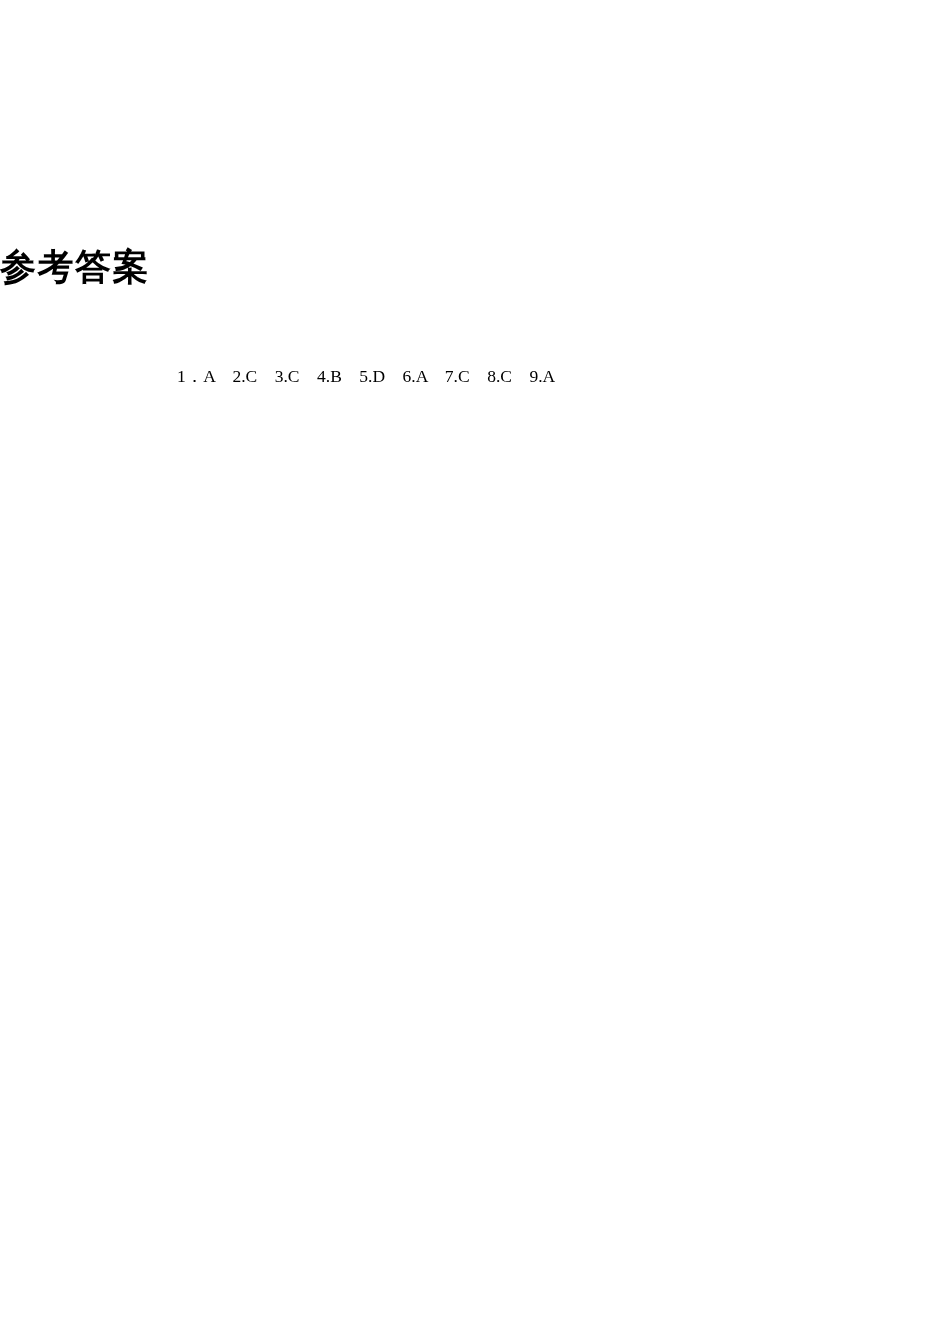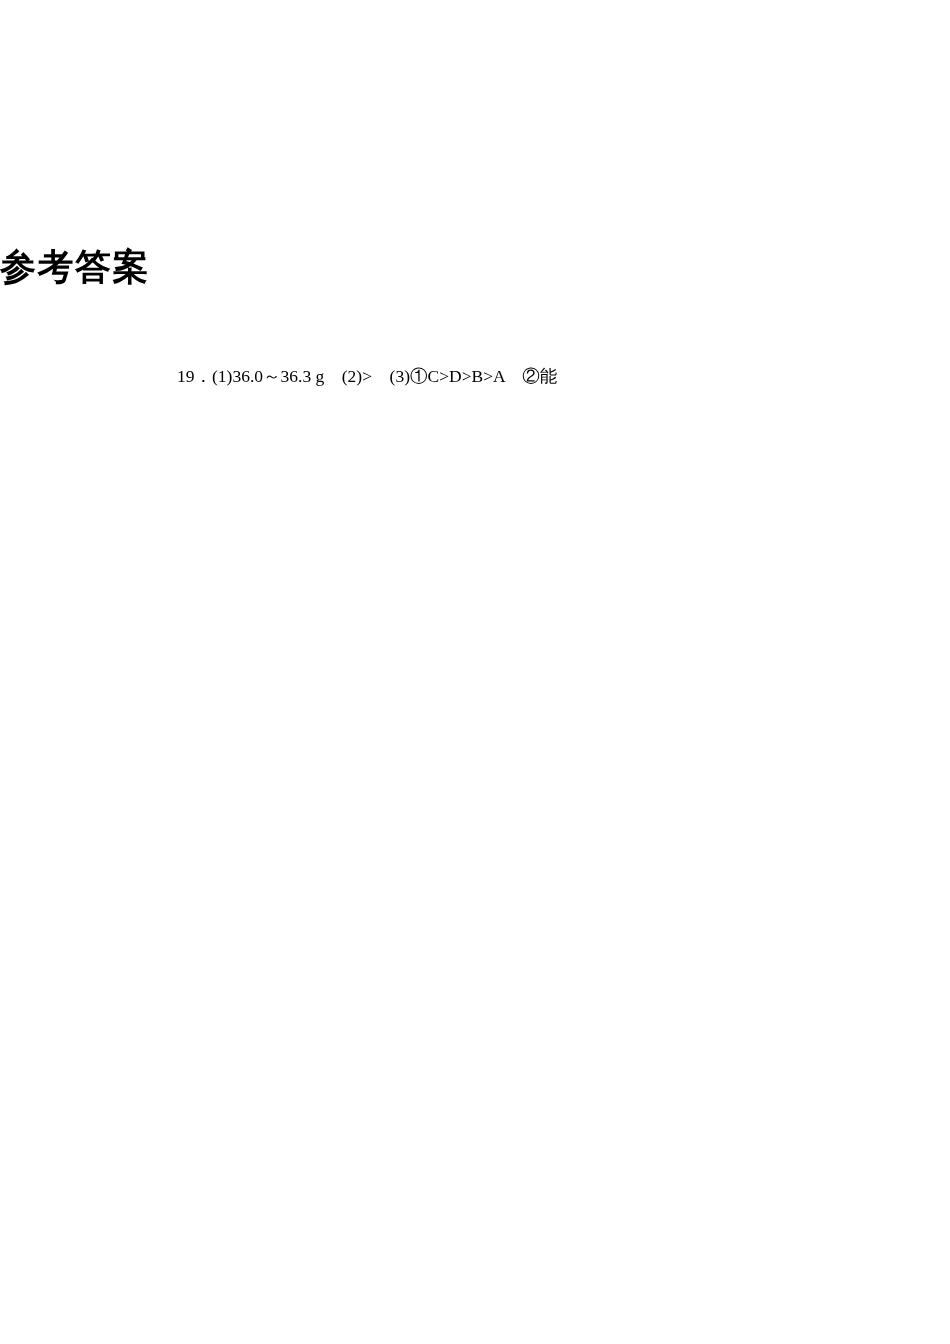--- a/index.html
+++ b/index.html
@@ -44,15 +44,15 @@
     font-family: "Liberation Serif", "DejaVu Serif", serif;
   }
 </style>
 </head>
 <body>
 
 <div class="page">
   <h1 class="title">参考答案</h1>
 
   <div class="content">
-    <p class="line">19．(1)36.0～36.3 g　(2)&gt;　(3)①C&gt;D&gt;B&gt;A　②能</p>
+    <p class="line">1．A　2.C　3.C　4.B　5.D　6.A　7.C　8.C　9.A</p>
   </div>
 </div>
 
 </body></html>

